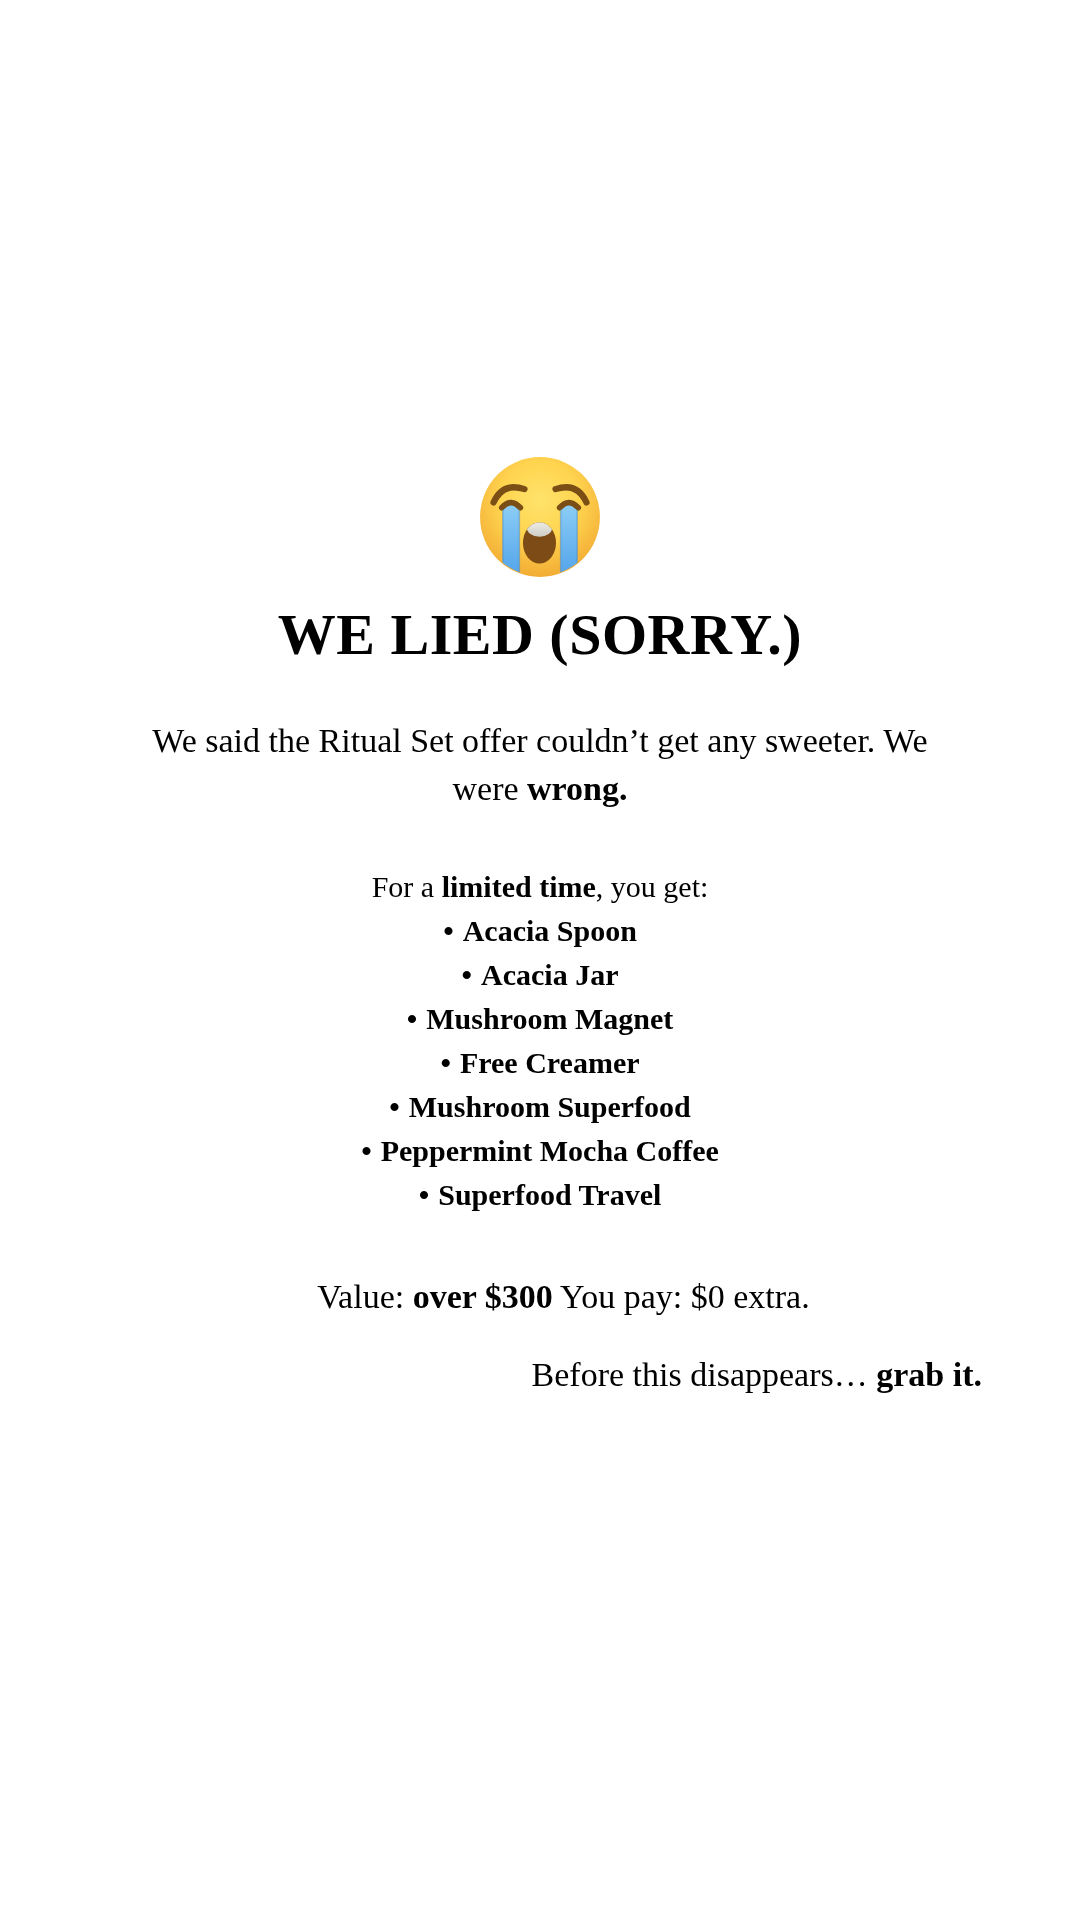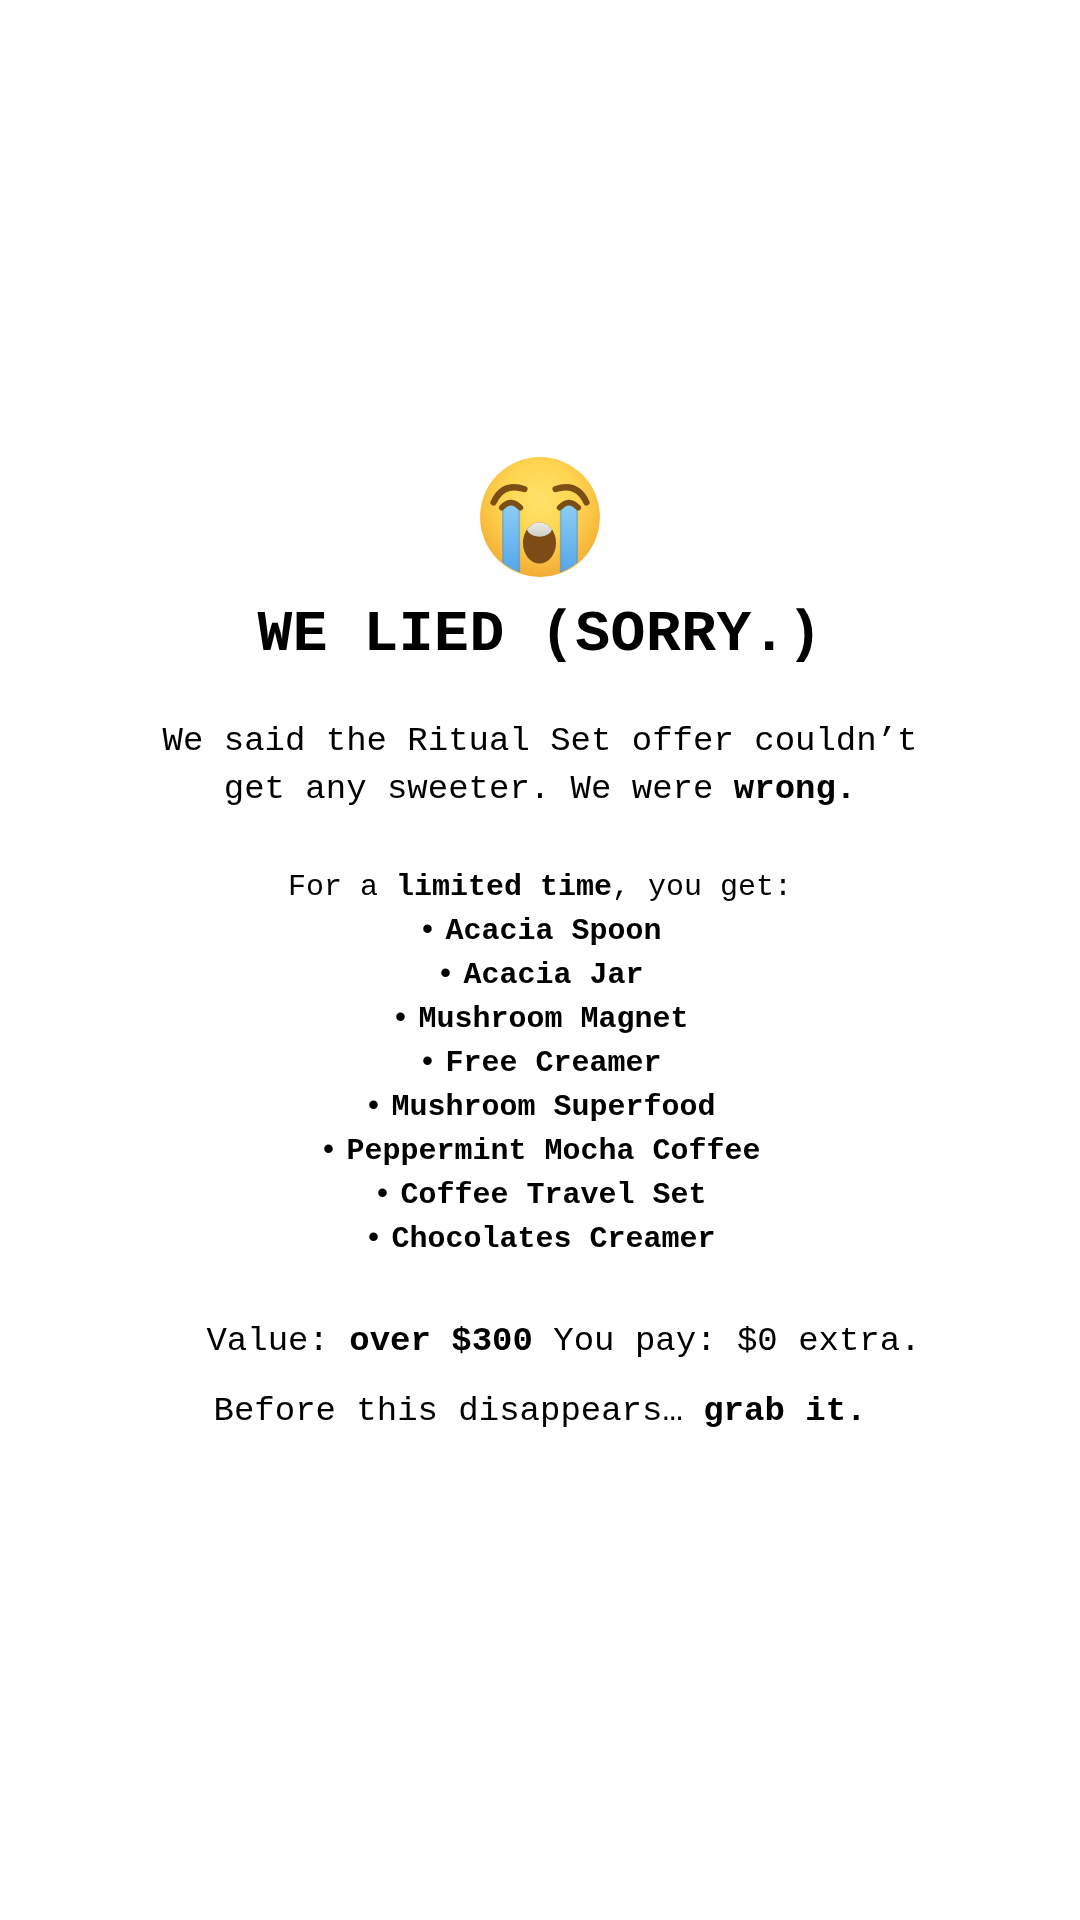--- a/index.html
+++ b/index.html
@@ -11,21 +11,21 @@
   .page {
     position: relative;
     width: 884px;
     height: 1920px;
     margin: 0 auto;
     background: #ffffff;
     box-sizing: border-box;
     padding-top: 455px;
     text-align: center;
     color: #000000;
-    font-family: Liberation Mono, monospace;
+    font-family: Liberation Serif, serif;
     overflow: hidden;
   }
   .emoji-wrap {
     height: 124px;
     line-height: 0;
   }
   .emoji-wrap svg {
     width: 124px;
     height: 124px;
   }
@@ -65,24 +65,25 @@
     margin-right: 0.30em;
   }
   p.value-line {
     margin: 58px 0 0 0;
     font-size: 34px;
     line-height: 44px;
     font-weight: 400;
     padding-left: 47px;
   }
   p.closing-line {
-    margin: 26px 0 0 0;
+    margin: 34px 0 0 0;
     font-size: 34px;
     line-height: 44px;
     font-weight: 400;
+    text-align: right;
   }
   b, strong {
     font-weight: 700;
   }
 </style>
 </head>
 <body>
 
 <main class="page">
 
@@ -137,22 +138,21 @@
 
   <div class="offer">
     <p class="offer-lead"><span>For a </span><strong>limited time</strong><span>, you get:</span></p>
     <ul>
         <li><span class="bullet">•</span><span>Acacia Spoon</span></li>
         <li><span class="bullet">•</span><span>Acacia Jar</span></li>
         <li><span class="bullet">•</span><span>Mushroom Magnet</span></li>
         <li><span class="bullet">•</span><span>Free Creamer</span></li>
         <li><span class="bullet">•</span><span>Mushroom Superfood</span></li>
         <li><span class="bullet">•</span><span>Peppermint Mocha Coffee</span></li>
-        <li><span class="bullet">•</span><span>Coffee Travel Set</span></li>
-        <li><span class="bullet">•</span><span>Chocolates Creamer</span></li>
+        <li><span class="bullet">•</span><span>Superfood Travel</span></li>
       </ul>
   </div>
 
   <p class="value-line"><span>Value: </span><strong>over $300</strong><span> You pay: $0 extra.</span></p>
 
   <p class="closing-line"><span>Before this disappears… </span><strong>grab it.</strong></p>
 
 </main>
 
 </body></html>

